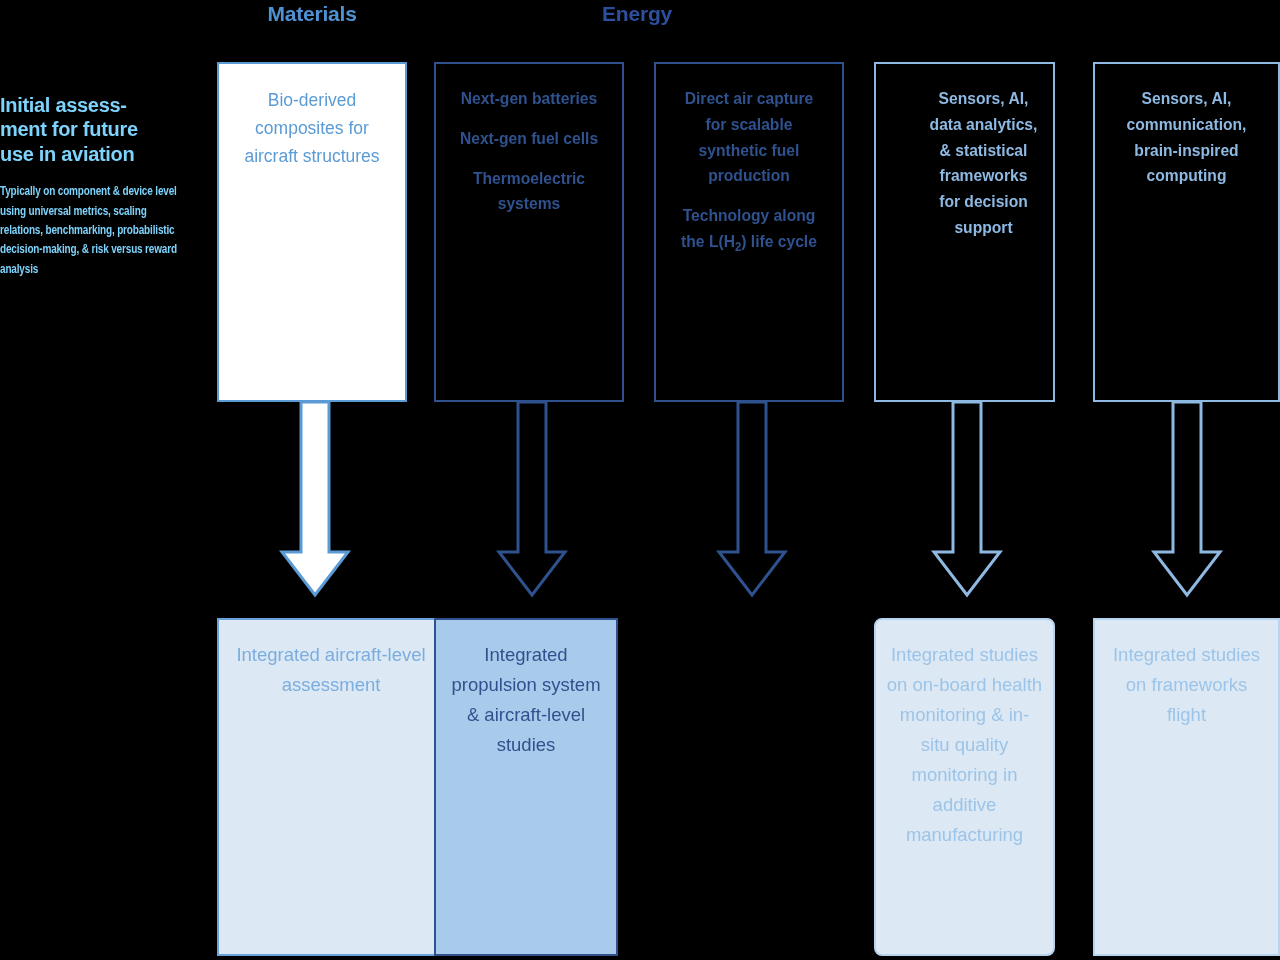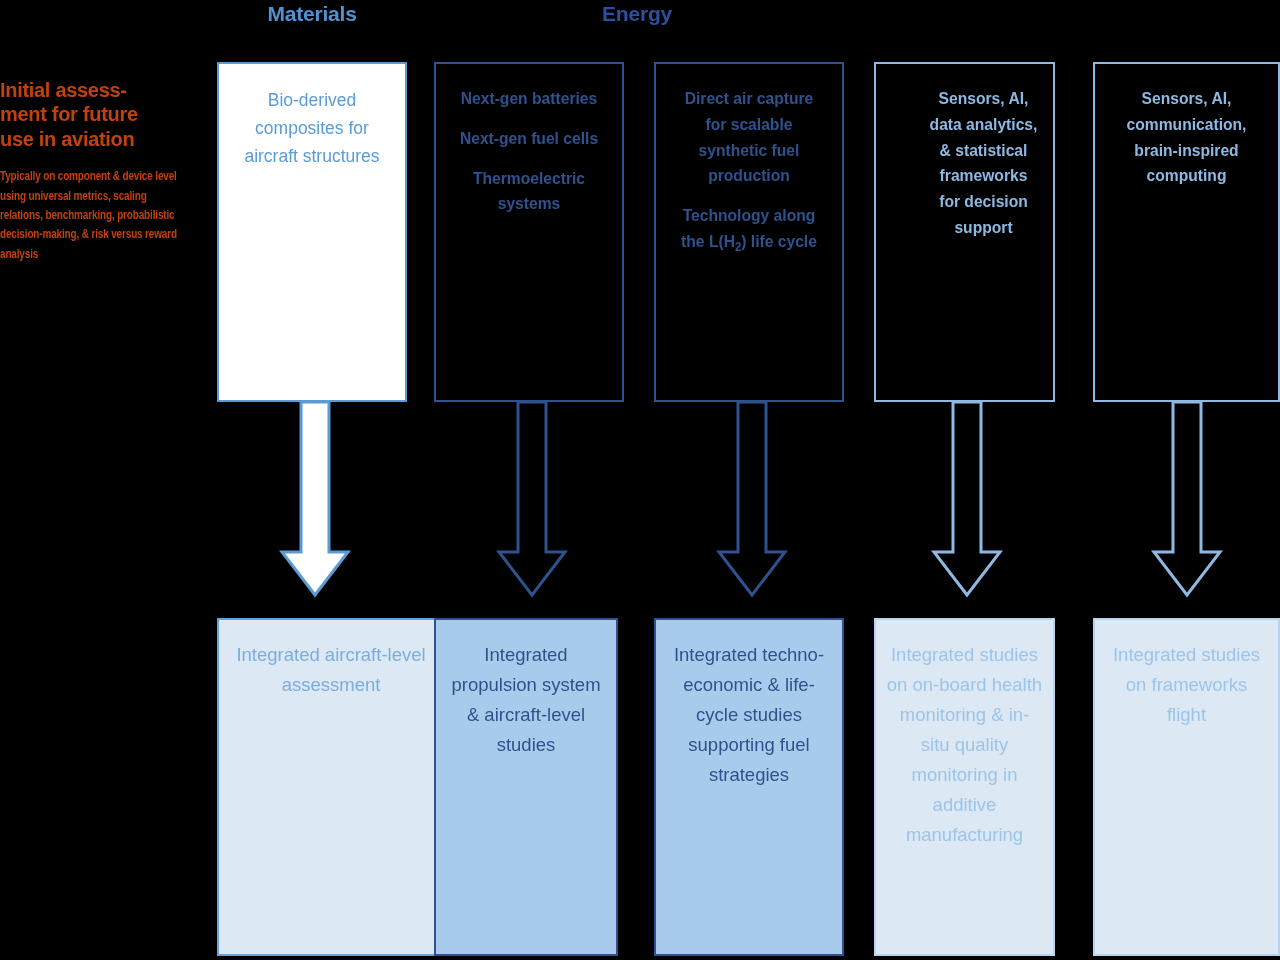--- a/index.html
+++ b/index.html
@@ -28,22 +28,23 @@
   }
   #hdr-materials { left: 217px; width: 190px; color: #4f92d4; }
   #hdr-energy    { left: 434px; width: 406px; color: #2c4f9e; }
   #hdr-sensors   { left: 856px; width: 424px; color: #7fb3e0; }
 
   
   .row-label {
     position: absolute;
     left: 0px;
     width: 196px;
-    color: #c2410c;
+    color: #7dd3fc;
     font-weight: bold;
+    margin-top: 15px;
   }
   .row-label .title {
     font-size: 20px;
     line-height: 1.22;
     letter-spacing: -0.3px;
     display: block;
   }
   .row-label .sub {
     display: block;
     margin-top: 16px;
@@ -155,20 +156,21 @@
     left: 654px; width: 190px;
     border-color: #2f528f;
     background: #a9cbeb;
     color: #2f528f;
   }
   #box-b4 {
     left: 874px; width: 181px;
     border-color: #b7d4ee;
     background: #dce9f5;
     color: #9cc4e8;
+    border-radius: 8px;
   }
   #box-b5 {
     left: 1093px; width: 187px;
     border-color: #b7d4ee;
     background: #dce9f5;
     color: #9cc4e8;
   }
 
   
   .arrow-svg {
@@ -249,23 +251,20 @@
   <svg class="arrow-svg" id="arrow-5" viewBox="0 0 90 196" preserveAspectRatio="none">
     <polygon points="31,0 59,0 59,150 78,150 45,193 12,150 31,150" fill="none" stroke="#8eb9e3" stroke-width="3"></polygon>
   </svg>
 
   <div class="box bot-box" id="box-b1">
     <div class="inner">Integrated aircraft-level assessment</div>
   </div>
   <div class="box bot-box" id="box-b2">
     <div class="inner">Integrated propulsion system &amp; aircraft-level studies</div>
   </div>
-  <div class="box bot-box" id="box-b3">
-    <div class="inner">Integrated techno-economic &amp; life-cycle studies supporting fuel strategies</div>
-  </div>
   <div class="box bot-box" id="box-b4">
     <div class="inner">Integrated studies on on-board health monitoring &amp; in-situ quality monitoring in additive manufacturing</div>
   </div>
   <div class="box bot-box" id="box-b5">
     <div class="inner">Integrated studies on frameworks flight</div>
   </div>
 
 </div>
 
 </body></html>

